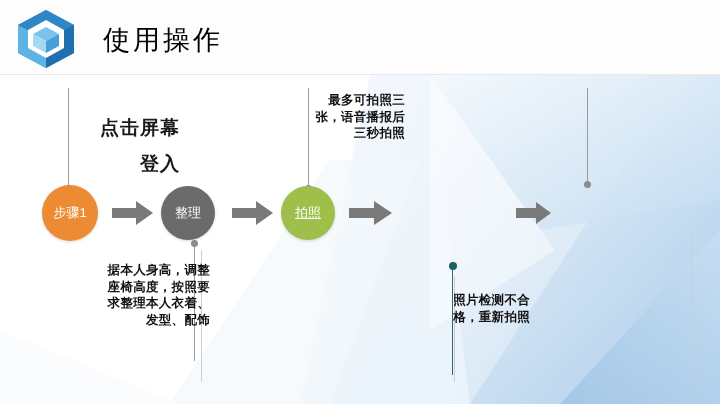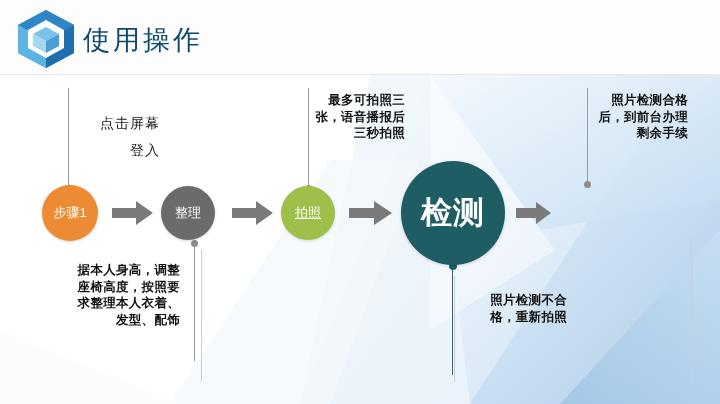--- a/index.html
+++ b/index.html
@@ -9,23 +9,23 @@
     font-family:"Liberation Sans","DejaVu Sans",sans-serif;
   }
   #slide{position:relative;width:720px;height:404px;overflow:hidden;background:#fdfdfd;}
 
   
   #bg{position:absolute;left:0;top:0;width:720px;height:404px;}
 
   
   .logo{position:absolute;left:14px;top:8px;width:64px;height:62px;}
   .title{
-    position:absolute;left:83px;top:22px;
+    position:absolute;left:103px;top:22px;
     font-size:27px;letter-spacing:3px;
-    color:#0c4a6e;
+    color:#000000;
     font-family:"DejaVu Serif","Liberation Serif",serif;
     white-space:nowrap;
   }
   .hdr-rule{position:absolute;left:0;top:74px;width:720px;height:1px;background:#e9e9e9;}
 
   
   .node{
     position:absolute;border-radius:50%;
     display:flex;align-items:center;justify-content:center;
     color:#ffffff;text-align:center;line-height:1.05;
@@ -45,26 +45,26 @@
   .lead.teal{background:#2d6a70;}
   .dot{position:absolute;width:7px;height:7px;border-radius:50%;background:#8d8d8d;}
   .dot.teal{background:#1d5d63;width:8px;height:8px;}
   .vdiv{position:absolute;width:1px;background:#c9cfd6;}
 
   
   .note{position:absolute;line-height:1.32;white-space:pre-line;text-align:right;}
   .note.bold{font-size:12.5px;color:#111111;font-weight:bold;letter-spacing:.3px;}
   .note.gray{font-size:12px;color:#8d8d8d;font-weight:bold;letter-spacing:.3px;}
 
-  .t-login   {left:100px;top:110px;font-size:14px;color:#1a1a1a;font-weight:normal;line-height:1.9;letter-spacing:1px;}
-  .t-seat    {left:72px; top:262px;width:108px;}
+  .t-login   {left:100px;top:110px;font-size:19px;color:#1a1a1a;font-weight:bold;line-height:1.9;letter-spacing:1px;}
+  .t-seat    {left:102px; top:262px;width:108px;}
   .t-shots   {left:313px;top:92px; width:92px;}
   .t-pass    {left:592px;top:92px; width:96px;}
   .t-machine {left:381px;top:292px;width:70px;}
-  .t-fail    {left:487px;top:292px;width:80px;}
+  .t-fail    {left:450px;top:292px;width:80px;}
 </style>
 </head>
 <body>
 
 <div id="slide">
 
   <svg id="bg" viewBox="0 0 720 404" preserveAspectRatio="none">
     <defs>
       <linearGradient id="g1" x1="0" y1="0" x2="1" y2="0.6">
         <stop offset="0" stop-color="#ffffff"></stop>
@@ -137,22 +137,20 @@
   <svg class="arrow" style="left:349px;top:200px;" width="44" height="26" viewBox="0 0 44 26">
     <polygon points="0,8 25,8 25,1 43,13 25,25 25,18 0,18" fill="#7a7a7a"></polygon>
   </svg>
   <svg class="arrow" style="left:516px;top:201px;" width="36" height="24" viewBox="0 0 36 24">
     <polygon points="0,7 20,7 20,1 35,12 20,23 20,17 0,17" fill="#7a7a7a"></polygon>
   </svg>
 
   <div class="node n-step1">步骤1</div>
   <div class="node n-sort">整理</div>
   <div class="node n-photo">拍照</div>
-  <div class="node n-check">检测</div>
 
   <div class="note t-login">点击屏幕
 登入</div>
   <div class="note bold t-seat">据本人身高，调整座椅高度，按照要求整理本人衣着、发型、配饰</div>
   <div class="note bold t-shots">最多可拍照三张，语音播报后三秒拍照</div>
-  <div class="note bold t-pass">照片检测合格后，到前台办理剩余手续</div>
   <div class="note bold t-fail">照片检测不合格，重新拍照</div>
 
 </div>
 
 </body></html>

